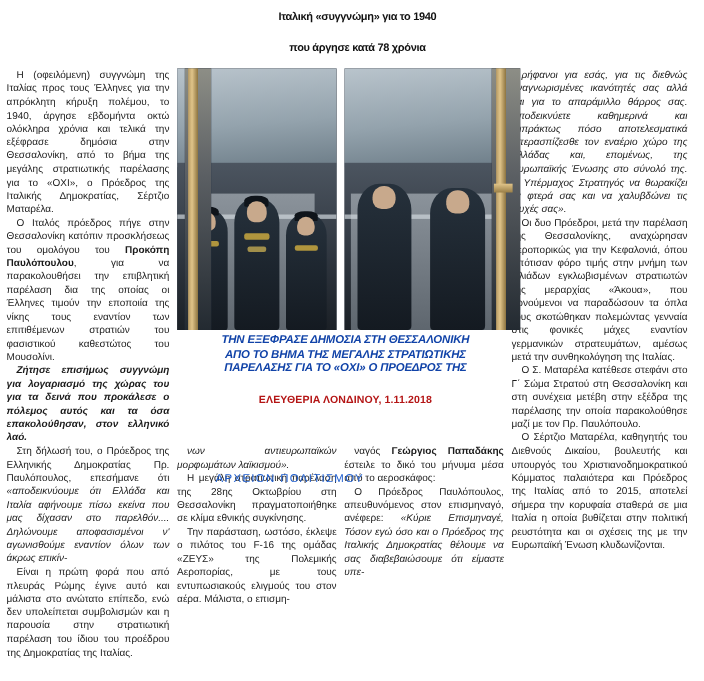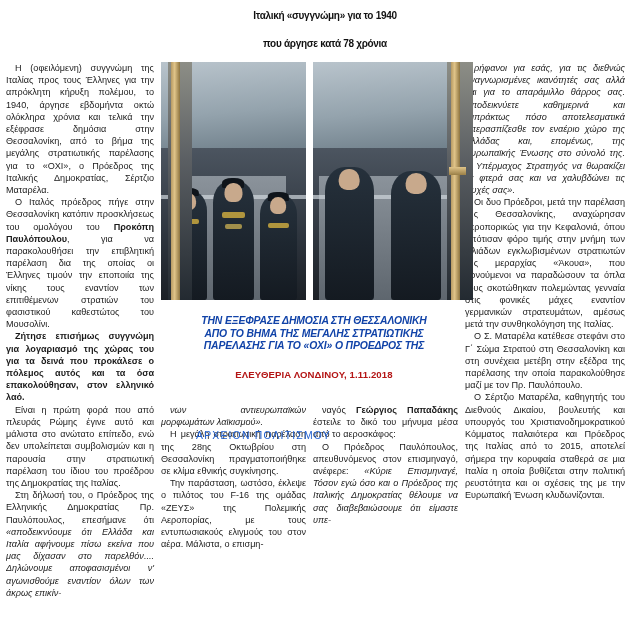--- a/index.html
+++ b/index.html
@@ -60,21 +60,21 @@
     line-height: 12.2px;
     text-align: justify;
     text-justify: inter-word;
     color: #1b1b1b;
     text-indent: 9px;
     hyphens: auto;
     font-family: "Liberation Sans", "DejaVu Sans", sans-serif;
   }
   p.body.ital { font-style: italic; }
   p.body b, p.body strong { font-weight: bold; }
-  p.body.bold { font-weight: bold; }
+  p.body.bold { font-weight: bold; font-style: italic; }
 
   
   .photo {
     position: relative;
     overflow: hidden;
     background: #2b3440;
   }
   .photo .ph-sky {
     position: absolute; left: 0; top: 0; width: 100%; height: 38%;
     background: linear-gradient(175deg, #b9c4cc 0%, #94a3ad 55%, #6d7d88 100%);
@@ -136,21 +136,21 @@
     position: absolute; left: 14%; top: 0; width: 9px; height: 100%;
     background: linear-gradient(90deg, #b79a63, #e0c489 40%, #8d7440);
   }
   .photo-right .rail-h {
     position: absolute; left: 6%; top: 44%; width: 68%; height: 8px;
     background: linear-gradient(180deg, #e0c489, #9a7f47);
   }
 
   
   .caption-box {
-    margin-top: 12px;
+    margin-top: 1px;
     text-align: center;
     color: #1143a8;
     font-style: italic;
     font-weight: bold;
     font-size: 10.4px;
     line-height: 12.6px;
     letter-spacing: -0.15px;
     white-space: nowrap;
   }
   .caption-box .cl { display: block; }
@@ -197,22 +197,22 @@
     <span class="hl-line" style="font-size: 10px;">Ιταλική «συγγνώμη» για το 1940</span>
     <span class="hl-line" style="font-size: 10px;">που άργησε κατά 78 χρόνια</span>
   </div>
 
   <div class="columns">
 
     <div class="col col1">
       <p class="body"><span>Η (οφειλόμενη) συγγνώμη της Ιταλίας προς τους Έλληνες για την απρόκλητη κήρυξη πολέμου, το 1940, άργησε εβδομήντα οκτώ ολόκληρα χρόνια και τελικά την εξέφρασε δημόσια στην Θεσσαλονίκη, από το βήμα της μεγάλης στρατιωτικής παρέλασης για το «ΟΧΙ», ο Πρόεδρος της Ιταλικής Δημοκρατίας, Σέρτζιο Ματαρέλα.</span></p>
       <p class="body"><span>Ο Ιταλός πρόεδρος πήγε στην Θεσσαλονίκη κατόπιν προσκλήσεως του ομολόγου του </span><b>Προκόπη Παυλόπουλου</b><span>, για να παρακολουθήσει την επιβλητική παρέλαση δια της οποίας οι Έλληνες τιμούν την εποποιία της νίκης τους εναντίον των επιτιθέμενων στρατιών του φασιστικού καθεστώτος του Μουσολίνι.</span></p>
       <p class="body bold"><span>Ζήτησε επισήμως συγγνώμη για λογαριασμό της χώρας του για τα δεινά που προκάλεσε ο πόλεμος αυτός και τα όσα επακολούθησαν, στον ελληνικό λαό.</span></p>
+      <p class="body"><span>Στη δήλωσή του, ο Πρόεδρος της Ελληνικής Δημοκρατίας Πρ. Παυλόπουλος, επεσήμανε ότι </span><i>«αποδεικνύουμε ότι Ελλάδα και Ιταλία αφήνουμε πίσω εκείνα που μας δίχασαν στο παρελθόν.... Δηλώνουμε αποφασισμένοι ν' αγωνισθούμε εναντίον όλων των άκρως επικίν-</i></p>
       <p class="body"><span>Είναι η πρώτη φορά που από πλευράς Ρώμης έγινε αυτό και μάλιστα στο ανώτατο επίπεδο, ενώ δεν υπολείπεται συμβολισμών και η παρουσία στην στρατιωτική παρέλαση του ίδιου του προέδρου της Δημοκρατίας της Ιταλίας.</span></p>
-      <p class="body"><span>Στη δήλωσή του, ο Πρόεδρος της Ελληνικής Δημοκρατίας Πρ. Παυλόπουλος, επεσήμανε ότι </span><i>«αποδεικνύουμε ότι Ελλάδα και Ιταλία αφήνουμε πίσω εκείνα που μας δίχασαν στο παρελθόν.... Δηλώνουμε αποφασισμένοι ν' αγωνισθούμε εναντίον όλων των άκρως επικίν-</i></p>
     </div>
 
     <div class="col col2">
       <div class="photo photo-mid">
         <div class="ph-sky"></div>
         <div class="ph-ground"></div>
         <div class="podium"></div>
         <div class="rail"></div>
         <div class="figure" style="left:6%;width:26%;height:46%;">
           <div class="cap"></div>

